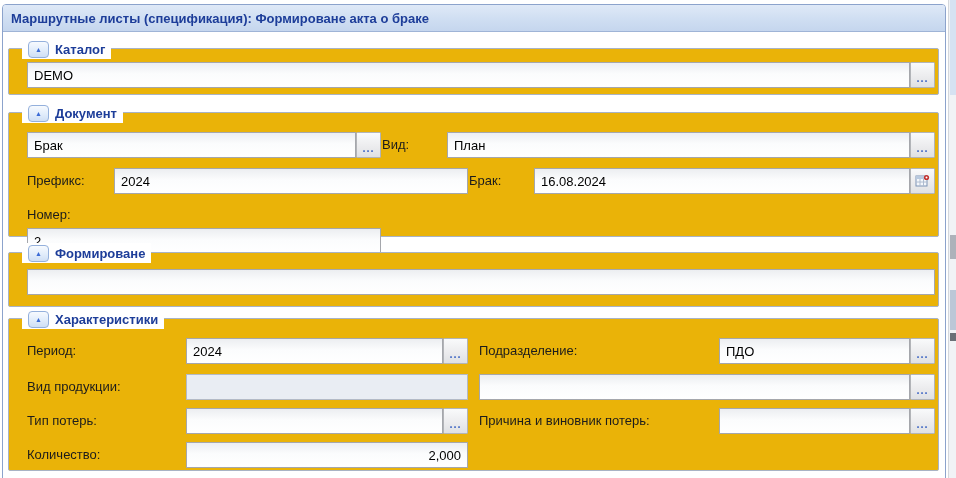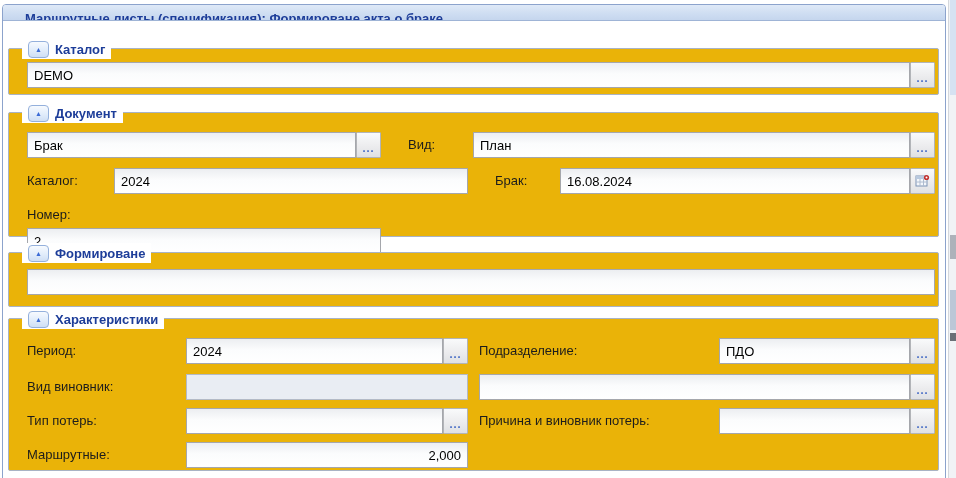--- a/index.html
+++ b/index.html
@@ -2,21 +2,21 @@
 <html><head>
 <meta charset="utf-8">
 <style>
   * { box-sizing: border-box; margin: 0; padding: 0; }
   html,body { width:956px; height:478px; overflow:hidden;
     font-family:"Liberation Sans", sans-serif; background:#ffffff; }
 
   
   .panel { position:absolute; left:2px; top:4px; width:944px; height:480px;
     background:#ffffff; border:1px solid #8ca3cc; border-radius:4px 4px 0 0; }
-  .titlebar { height:16px; line-height:27px; padding-left:22px;
+  .titlebar { height:27px; line-height:27px; padding-left:8px;
     background:linear-gradient(to bottom,#dfe9f7 0%,#cfdef2 55%,#c5d6ee 100%);
     border-bottom:1px solid #9fb4d6; border-radius:3px 3px 0 0;
     font-size:13px; font-weight:bold; color:#1d3d99;
     white-space:nowrap; overflow:hidden; }
 
   
   .groupbox { position:absolute; left:5px; right:6px;
     border:1px solid #a9b3c4; border-radius:2px; background:#eab308; }
   .legend { position:absolute; top:-10px; left:13px; height:20px;
     background:#ffffff; padding:0 6px; display:flex; align-items:center; gap:6px; }
@@ -40,21 +40,21 @@
   .edit-btn { width:25px; height:26px; margin-left:0px;
     border:1px solid #b2b4b8; border-radius:1px;
     background:linear-gradient(to bottom,#f9fafb 0%,#ececee 55%,#dfe1e4 100%);
     display:flex; align-items:center; justify-content:center; cursor:pointer; }
   .dots { font-size:11px; font-weight:bold; color:#3f66c4; letter-spacing:1px;
     line-height:1; padding-top:6px; }
 
   
   .doc .lbl1 { width:87px; }
   .doc .fld1 { width:354px; }
-  .doc .lbl2 { width:65px; margin-left:27px; }
+  .doc .lbl2 { width:65px; margin-left:1px; }
   .doc .fld2 { flex:1; }
 
   
   .chr .lbl1 { width:159px; }
   .chr .fld1 { width:282px; }
   .chr .lbl2 { width:240px; margin-left:11px; }
   .chr .fld2 { flex:1; }
   .chr .fldwide { flex:1; margin-left:11px; }
 
   .fullfld { flex:1;border-radius:10px; }
@@ -108,21 +108,21 @@
       <span class="lbl lbl2">Вид:</span>
       <div class="editor fld2">
         <input class="inp" value="План" style="">
         <span class="edit-btn">
           <span class="dots">...</span>
         </span>
       </div>
     </div>
 
     <div class="row" style="top:55px;">
-      <span class="lbl lbl1">Каталог:</span>
+      <span class="lbl lbl1">Префикс:</span>
       <div class="editor fld1">
         <input class="inp" value="2024" style="">
       </div>
       <span class="lbl lbl2">Брак:</span>
       <div class="editor fld2">
         <input class="inp" value="16.08.2024" style="">
         <span class="edit-btn">
           <svg width="15" height="14" viewBox="0 0 15 14">
             <rect x="1" y="2" width="11" height="10" fill="#f4f7fb" stroke="#7d93b5" stroke-width="1"></rect>
             <rect x="1" y="2" width="11" height="3" fill="#b9c9de"></rect>
@@ -173,21 +173,21 @@
       <span class="lbl lbl2">Подразделение:</span>
       <div class="editor fld2">
         <input class="inp" value="ПДО" style="">
         <span class="edit-btn">
           <span class="dots">...</span>
         </span>
       </div>
     </div>
 
     <div class="row" style="top:55px;">
-      <span class="lbl lbl1">Вид виновник:</span>
+      <span class="lbl lbl1">Вид продукции:</span>
       <div class="editor fld1">
         <input class="inp disabled" readonly="" value="" style="">
       </div>
       <div class="editor fldwide">
         <input class="inp" value="" style="">
         <span class="edit-btn">
           <span class="dots">...</span>
         </span>
       </div>
     </div>
@@ -203,19 +203,19 @@
       <span class="lbl lbl2">Причина и виновник потерь:</span>
       <div class="editor fld2">
         <input class="inp" value="" style="">
         <span class="edit-btn">
           <span class="dots">...</span>
         </span>
       </div>
     </div>
 
     <div class="row" style="top:123px;">
-      <span class="lbl lbl1">Маршрутные:</span>
+      <span class="lbl lbl1">Количество:</span>
       <div class="editor fld1">
         <input class="inp num" value="2,000" style="">
       </div>
     </div>
   </div>
 </div>
 
 </body></html>

